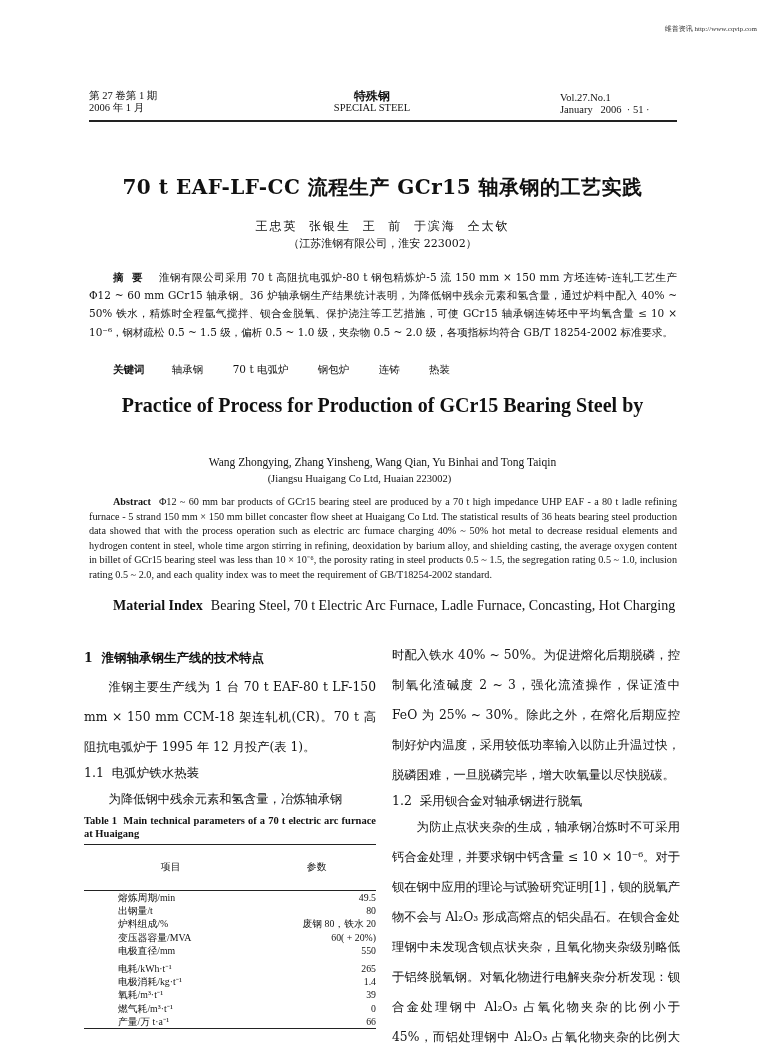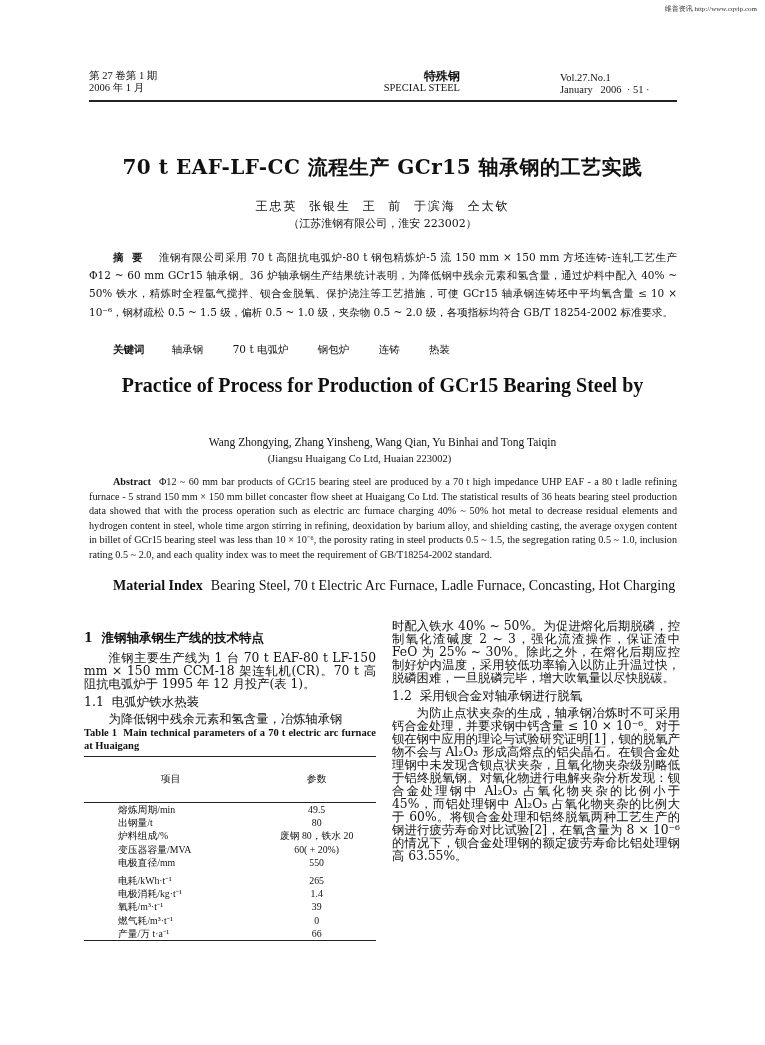--- a/index.html
+++ b/index.html
@@ -1,22 +1,22 @@
 <!DOCTYPE html>
 <html><head>
 <meta charset="utf-8">
 <style>
   html, body { margin: 0; padding: 0; background: #ffffff; }
   body { width: 765px; height: 1045px; position: relative; overflow: hidden;
          font-family: "DejaVu Serif", "Liberation Serif", serif; color: #111; }
-  .abs { position: absolute; }
+  .abs { position: absolute; margin-top: 20px; }
   .watermark { right: 8px; top: 4px; font-size: 7px; color: #333; font-family: "Liberation Serif", serif; }
   .hdr { font-size: 10.5px; line-height: 12px; font-family: "Liberation Serif", serif; }
   .hdr-left { left: 89px; top: 70px; }
-  .hdr-center { left: 300px; top: 70px; width: 160px; text-align: right; }
+  .hdr-center { left: 292px; top: 70px; width: 160px; text-align: center; }
   .hdr-center .cn { font-weight: bold; font-size: 12px; }
   .hdr-right { left: 560px; top: 72px; }
   .hdr-rule { left: 89px; top: 100px; width: 588px; height: 2px; background: #222; }
   .title-cn { left: 0; width: 765px; top: 154px; text-align: center; font-size: 20px; font-weight: bold;
               font-family: "DejaVu Serif", serif; letter-spacing: 0.5px; }
   .authors-cn { left: 0; width: 765px; top: 198px; text-align: center; font-size: 12px; letter-spacing: 2px; }
   .affil-cn { left: 0; width: 765px; top: 216px; text-align: center; font-size: 11px; }
   .abstract-cn { left: 89px; top: 248px; width: 588px; font-size: 10.5px; line-height: 18.2px; text-align: justify; }
   .abstract-cn .lbl { font-weight: bold; margin-left: 24px; margin-right: 8px; letter-spacing: 8px; }
   .keywords-cn { left: 113px; top: 343px; font-size: 10.5px; }
@@ -28,29 +28,29 @@
   .affil-en { left: 0; width: 719px; top: 453px; text-align: center; font-size: 10.5px; font-family: "Liberation Serif", serif; }
   .abstract-en { left: 89px; top: 475px; width: 588px; font-size: 10.2px; line-height: 14.6px; text-align: justify;
                  font-family: "Liberation Serif", serif; }
   .abstract-en .lbl { font-weight: bold; margin-left: 24px; margin-right: 8px; }
   .keywords-en { left: 113px; top: 578px; font-size: 14px; font-family: "Liberation Serif", serif; }
   .keywords-en .lbl { font-weight: bold; margin-right: 8px; }
   .col-left { left: 84px; top: 628px; width: 292px; }
   .col-right { left: 392px; top: 620px; width: 288px; }
   .sec-h { font-size: 12.5px; font-weight: bold; line-height: 20px; }
   .sub-h { font-size: 12.5px; line-height: 22px; }
-  .para { font-size: 12.3px; line-height: 13px; text-align: justify; }
+  .para { font-size: 12.3px; line-height: 30px; text-align: justify; }
   .para.indent { text-indent: 2em; }
   .tbl-cap-cn { font-size: 10.5px; font-weight: bold; text-align: center; margin-top: 12px; line-height: 16px; }
   .tbl-cap-en { font-size: 10.5px; font-weight: bold; line-height: 13px; font-family: "Liberation Serif", serif; text-align: justify; }
   table.params { width: 100%; border-collapse: collapse; margin-top: 4px; font-size: 9.8px; font-family: "Liberation Serif", serif; }
   table.params thead tr th { border-top: 1.5px solid #222; border-bottom: 1px solid #222; font-weight: normal; padding: 16px 0; }
   table.params td { padding: 0; line-height: 13.2px; }
   table.params td.k { padding-left: 34px; text-align: left; }
-  table.params td.v { text-align: center; }
+  table.params td.v { text-align: right; }
   table.params tr.gap td { padding-top: 5px; }
   table.params tbody tr:last-child td { border-bottom: 1.5px solid #222; }
 </style>
 </head>
 <body>
 
 <div class="abs watermark">维普资讯 http://www.cqvip.com</div>
 
 <div class="abs hdr hdr-left">
   <div>第 27 卷第 1 期</div>

